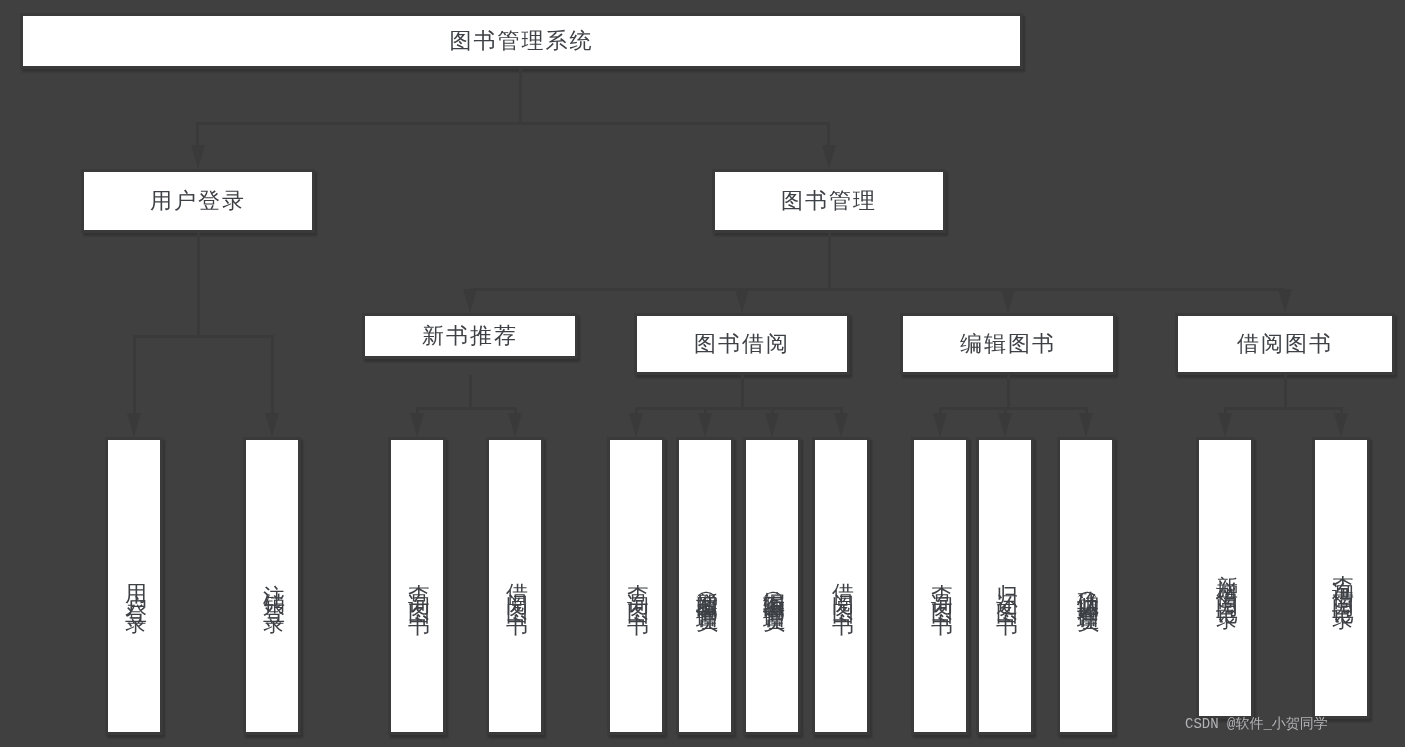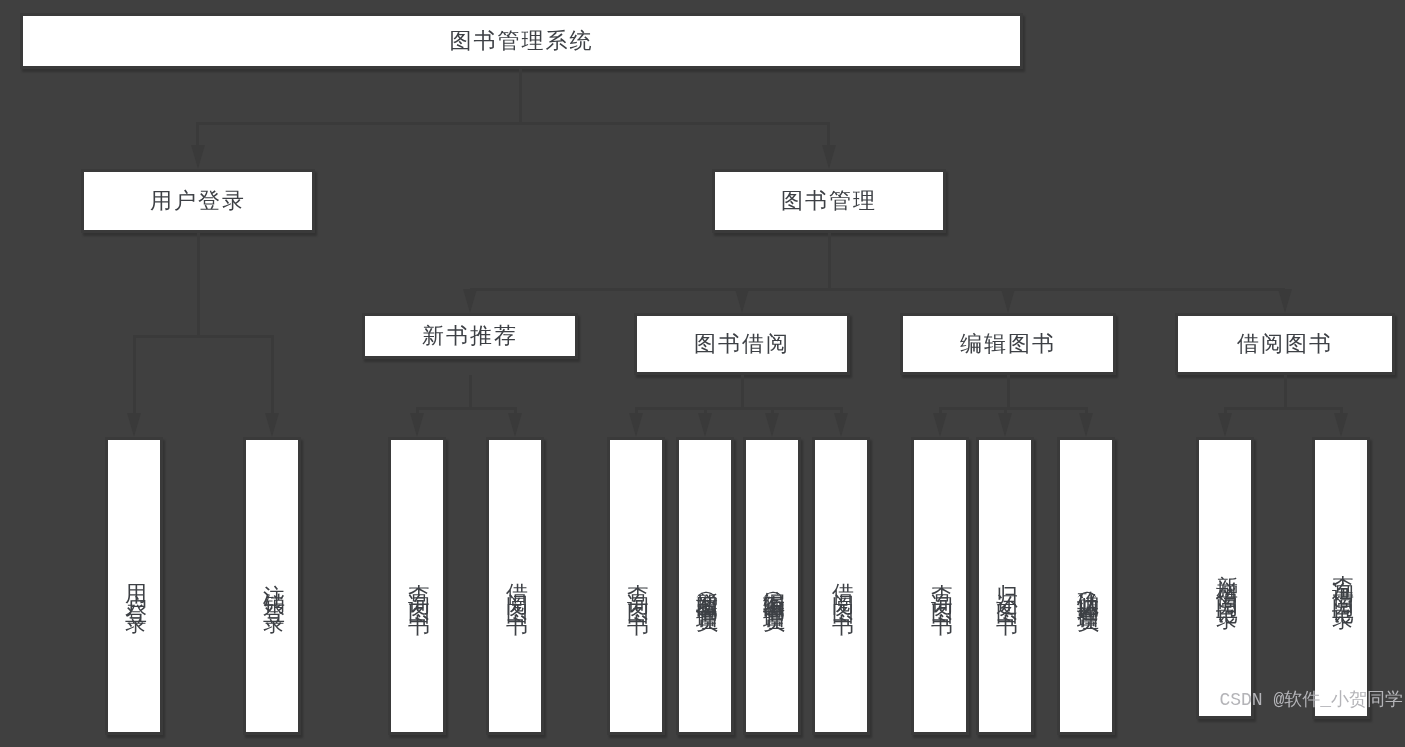--- a/index.html
+++ b/index.html
@@ -21,22 +21,22 @@
   .s6{letter-spacing:7px;}
   .s9{letter-spacing:3px;}
   .vline{position:absolute;width:3px;background:#3a3a3a;}
   .hline{position:absolute;height:3px;background:#3a3a3a;}
   .arrow{
     position:absolute;width:0;height:0;
     border-left:7px solid transparent;border-right:7px solid transparent;
     border-top:24px solid #3a3a3a;
   }
   .watermark{
-    position:absolute;left:1185px;top:687px;width:218px;
-    font-size:18px;color:#b4b4b8;text-align:right;white-space:nowrap;
+    position:absolute;left:1185px;top:715px;width:218px;
+    font-size:14px;color:#b4b4b8;white-space:nowrap;
   }
 </style>
 </head>
 <body>
 
 <div class="canvas">
 
   <div class="box" style="left:20px;top:13px;width:1003px;height:56px;">
     <span class="hlabel">图书管理系统</span>
   </div>

